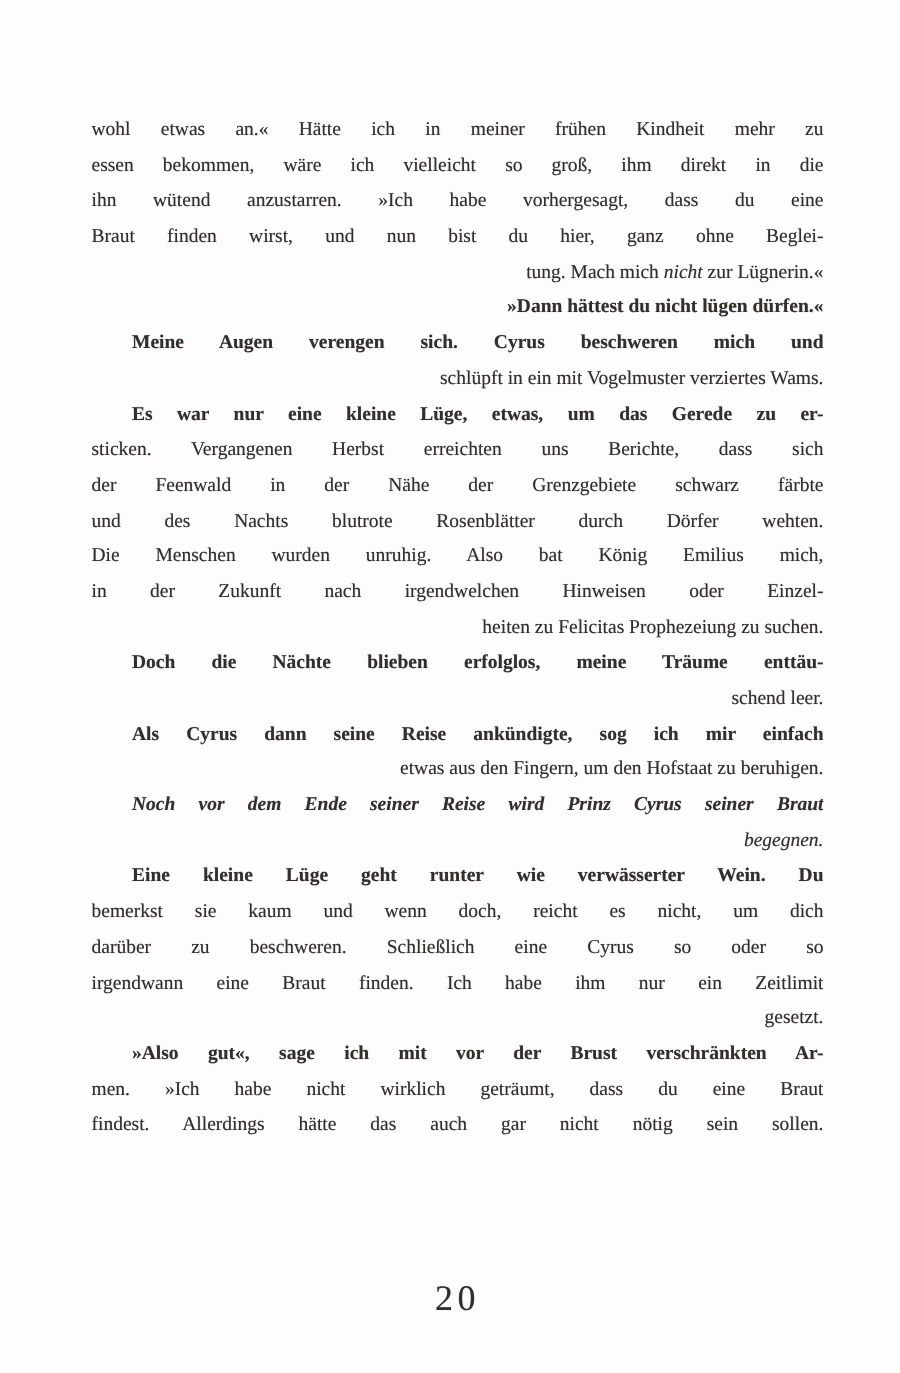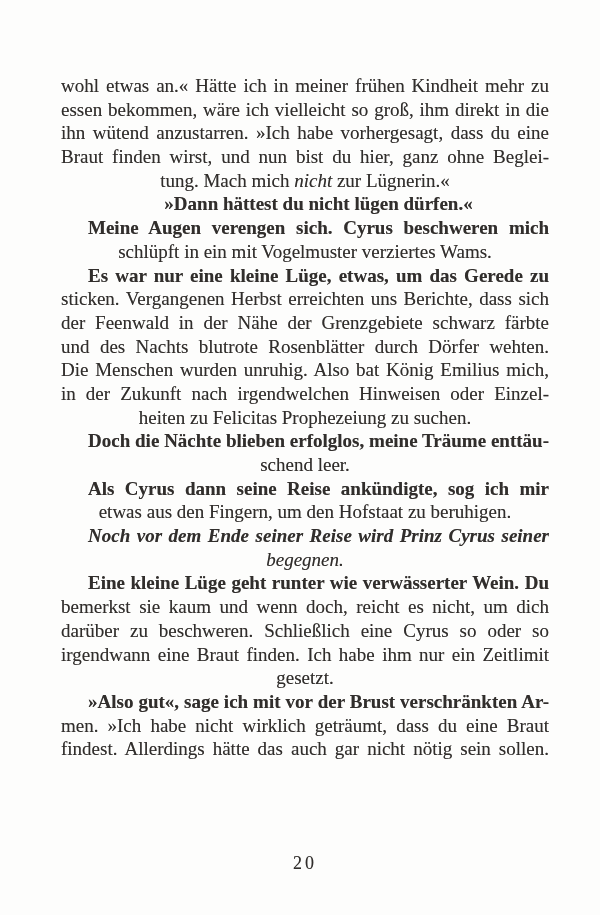--- a/index.html
+++ b/index.html
@@ -11,40 +11,40 @@
   .page {
     position: relative;
     width: 600px; height: 915px;
     background: var(--paper, #fdfdfc);
     color: var(--ink, #312e2c);
     overflow: hidden;
   }
   .text-block {
     position: absolute;
     left: 61px; top: 74px; width: 488px;
-    font-size: 19px;
+    font-size: 13px;
     line-height: 23.7px;
     text-shadow: 0 0 0.6px rgba(49,46,44,0.45);
   }
   .line {
     height: 23.7px;
     line-height: 23.7px;
     overflow: hidden;
-    text-align: center;
+    text-align: right;
     white-space: normal;
   }
   .line.justify { text-align: justify; text-align-last: justify; }
   .line.justify::after { content: ""; display: inline-block; width: 100%; height: 0; }
   .line.indent { text-indent: 27px; font-weight: bold; }
   .seg-italic { font-style: italic; }
   .page-number {
     position: absolute;
     left: 61px; top: 853px; width: 488px;
     text-align: center;
-    font-size: 18px;
+    font-size: 24px;
     letter-spacing: 3px;
     text-shadow: 0 0 0.6px rgba(49,46,44,0.45);
   }
 </style>
 </head>
 <body>
 
 <div class="page">
   <div class="text-block" id="text-block">
       <div class="line justify"><span class="seg-regular">wohl etwas an.« Hätte ich in meiner frühen Kindheit mehr zu</span></div>

